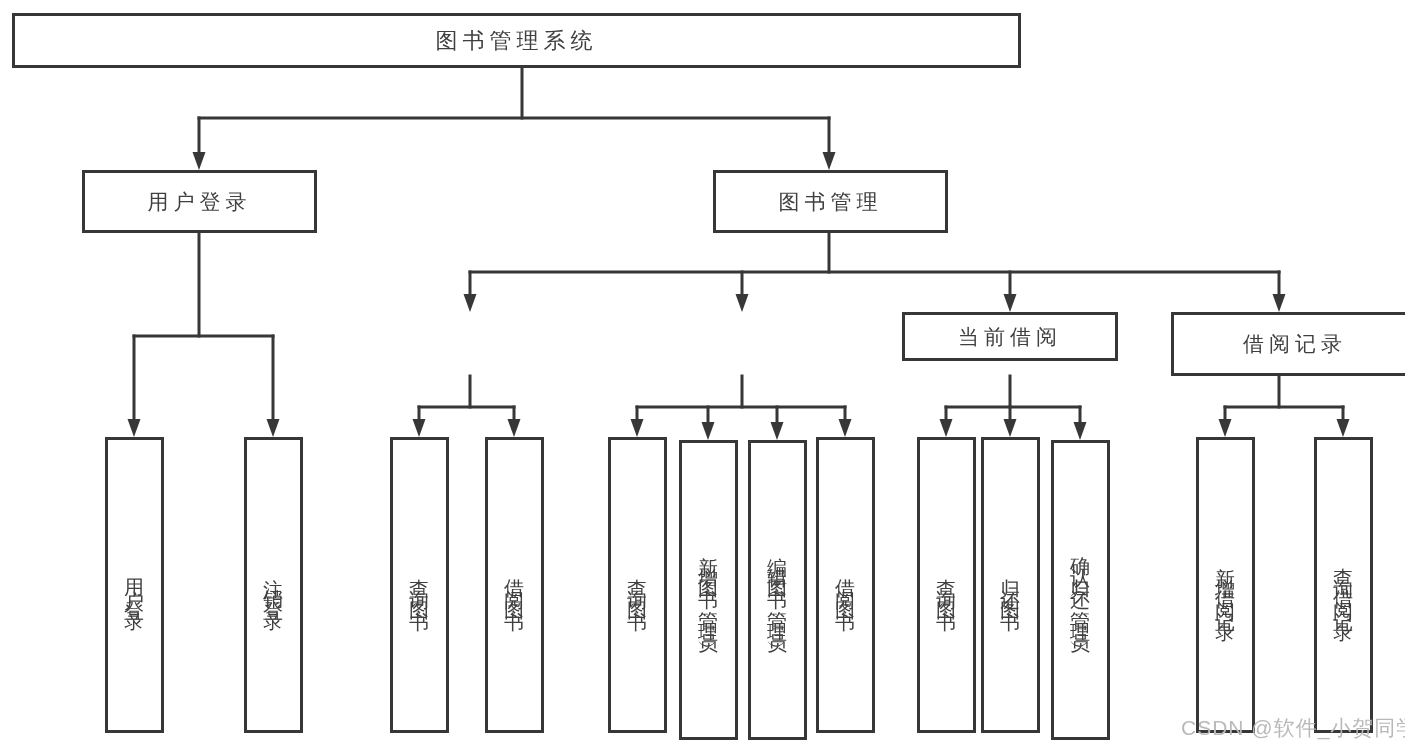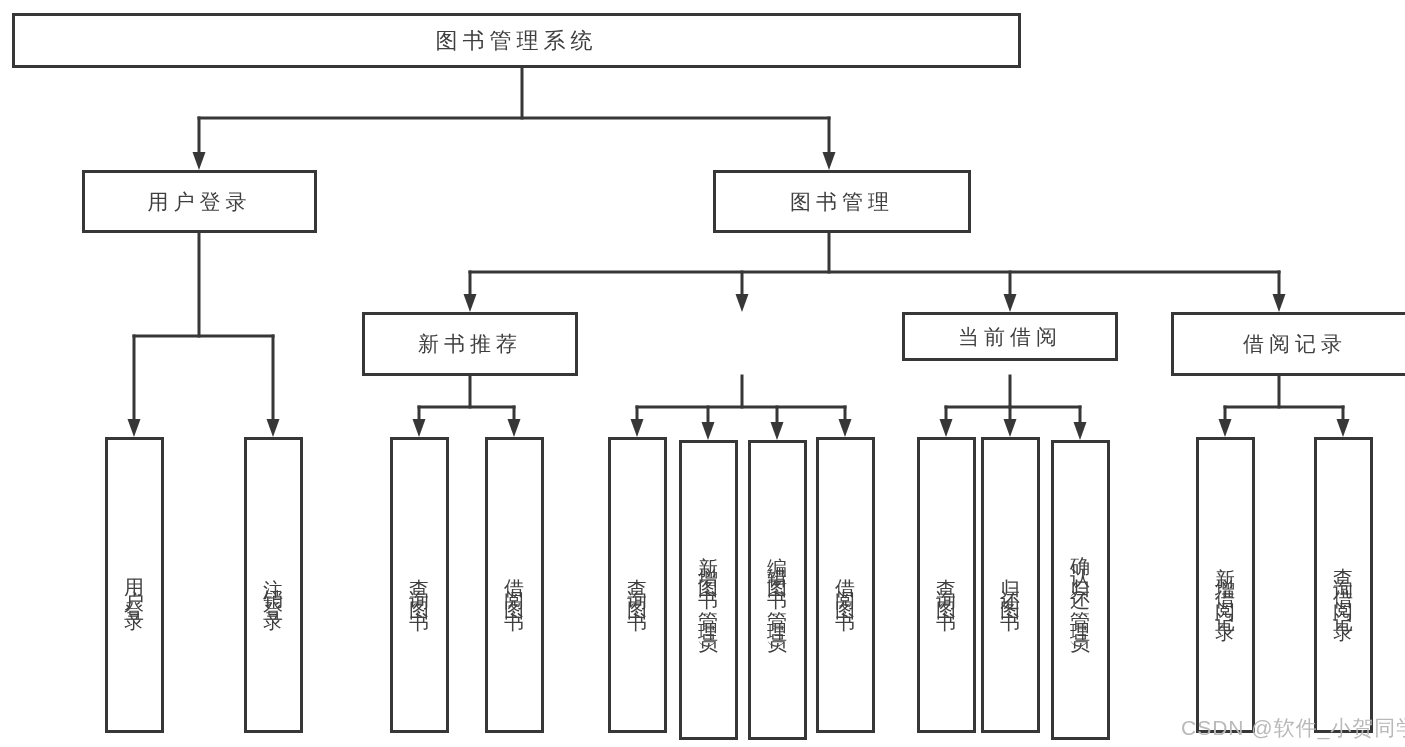--- a/index.html
+++ b/index.html
@@ -116,27 +116,24 @@
     </g>
   </svg>
 
   <div class="hbox root" style="left:12px;top:13px;width:1009px;height:55px">
     <span>图书管理系统</span>
   </div>
 
   <div class="hbox" style="left:82px;top:170px;width:235px;height:63px">
     <span>用户登录</span>
   </div>
-  <div class="hbox" style="left:713px;top:170px;width:258px;height:63px">
+  <div class="hbox" style="left:713px;top:170px;width:235px;height:63px">
     <span>图书管理</span>
   </div>
 
-  <div class="hbox" style="left:362px;top:312px;width:216px;height:64px">
-    <span>新书推荐</span>
-  </div>
   <div class="hbox" style="left:902px;top:312px;width:216px;height:49px">
     <span>当前借阅</span>
   </div>
   <div class="hbox" style="left:1171px;top:312px;width:248px;height:64px">
     <span>借阅记录</span>
   </div>
 
   <div class="vbox" style="left:105px;top:437px;width:59px;height:296px">
     <span>用户登录</span>
   </div>

